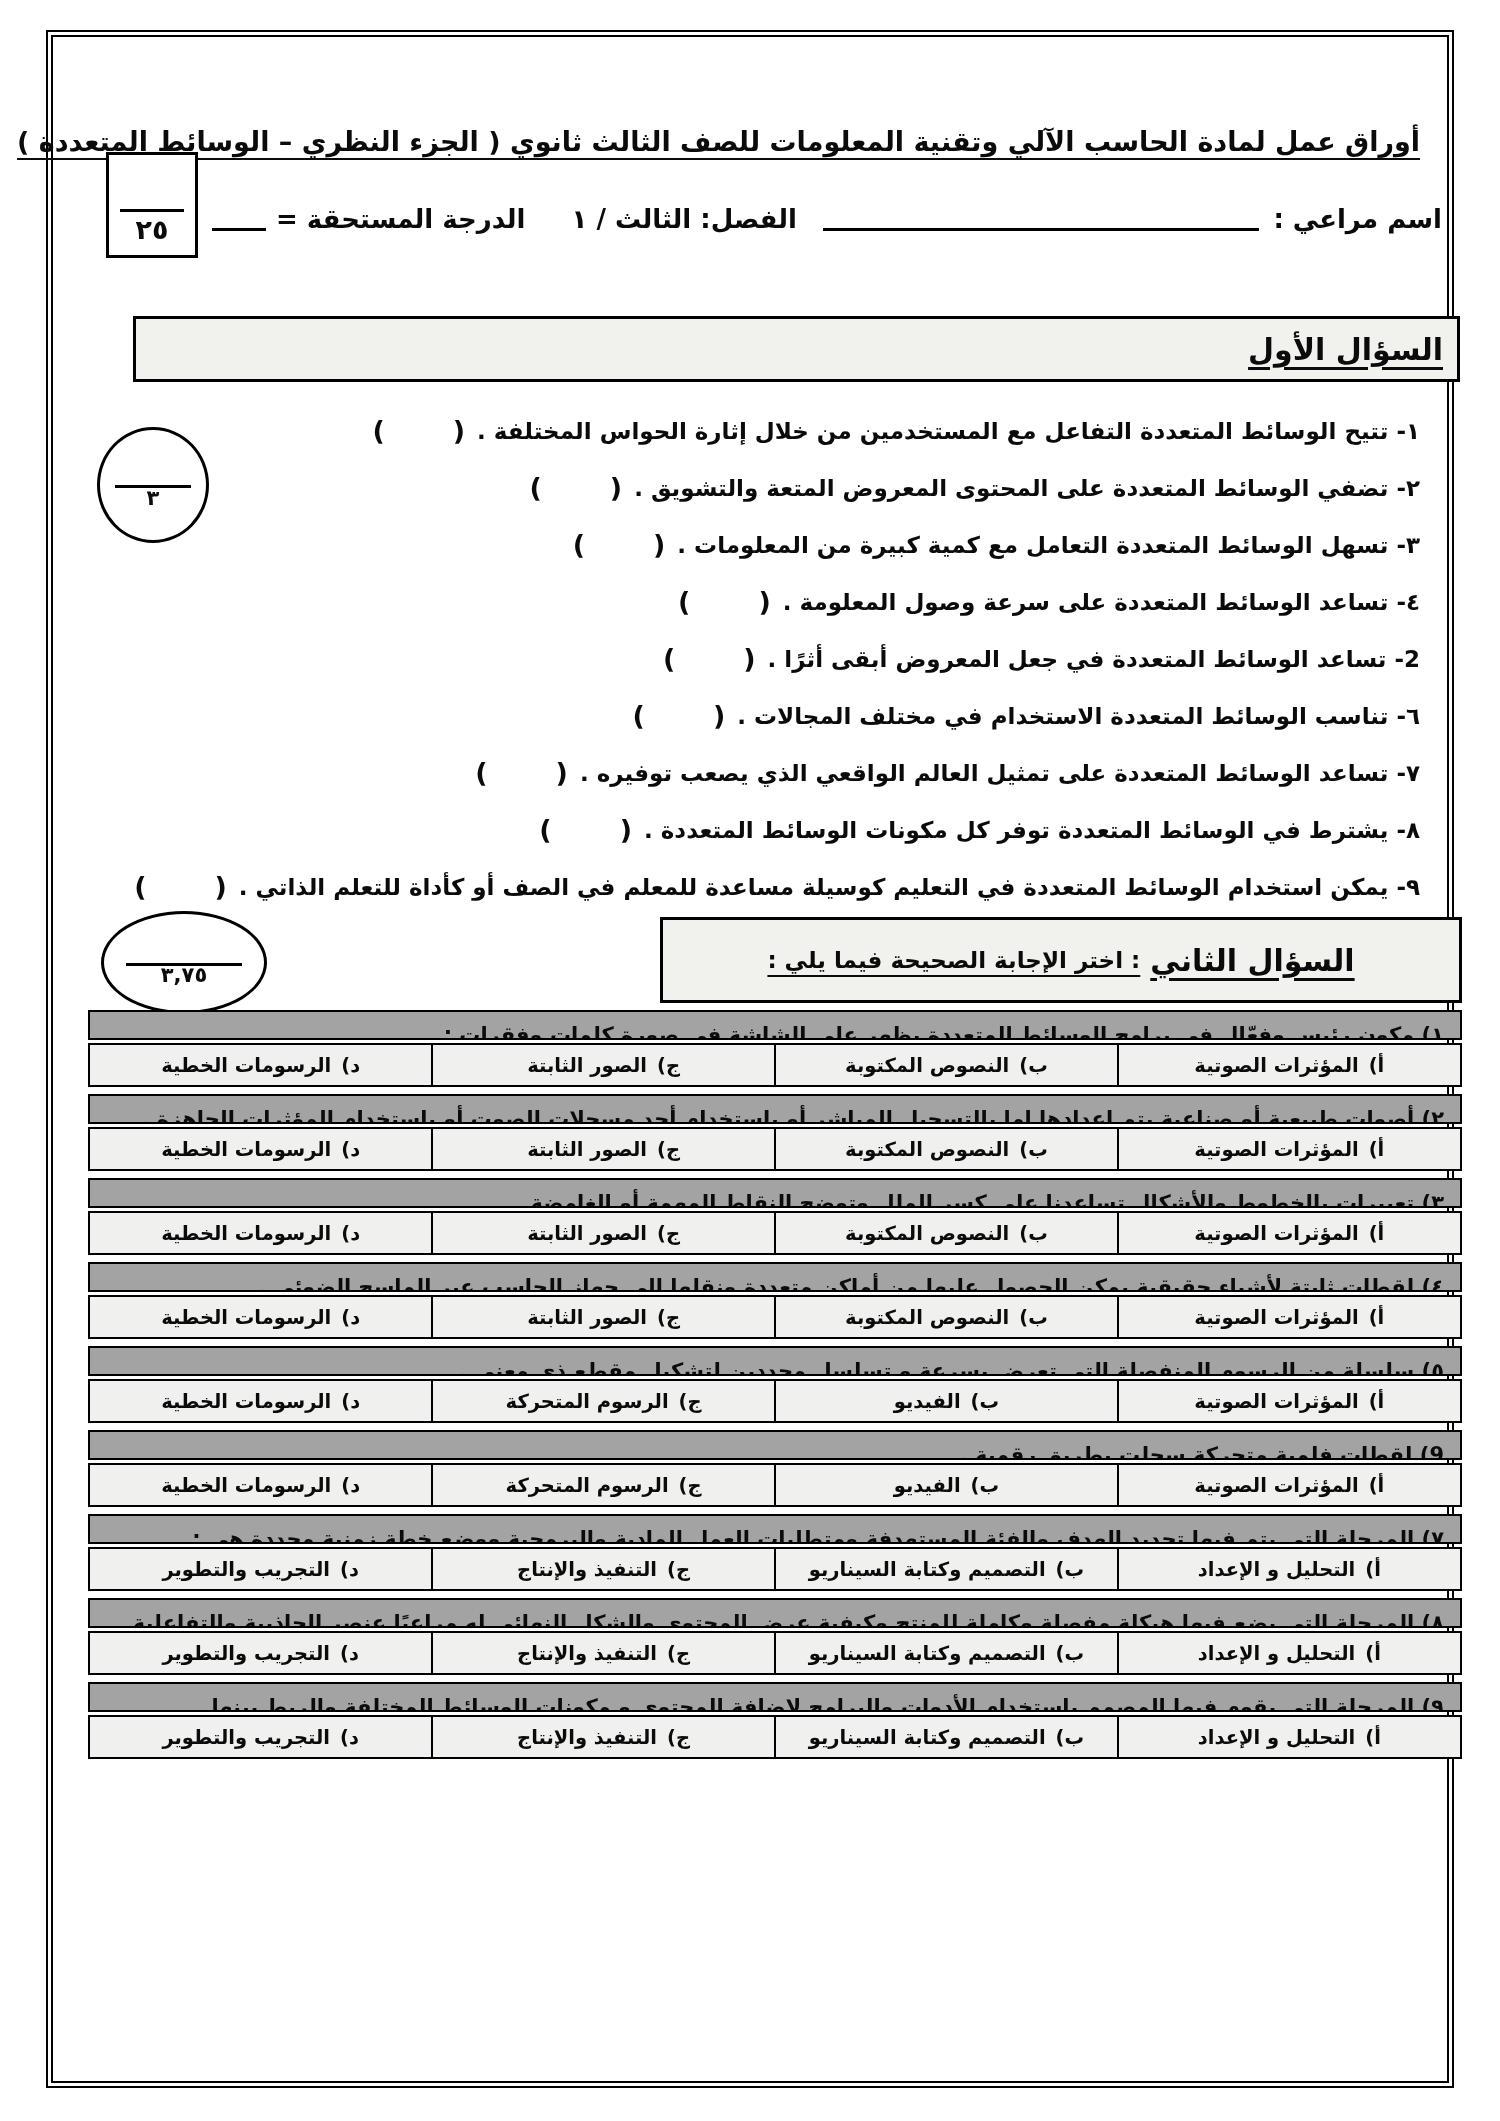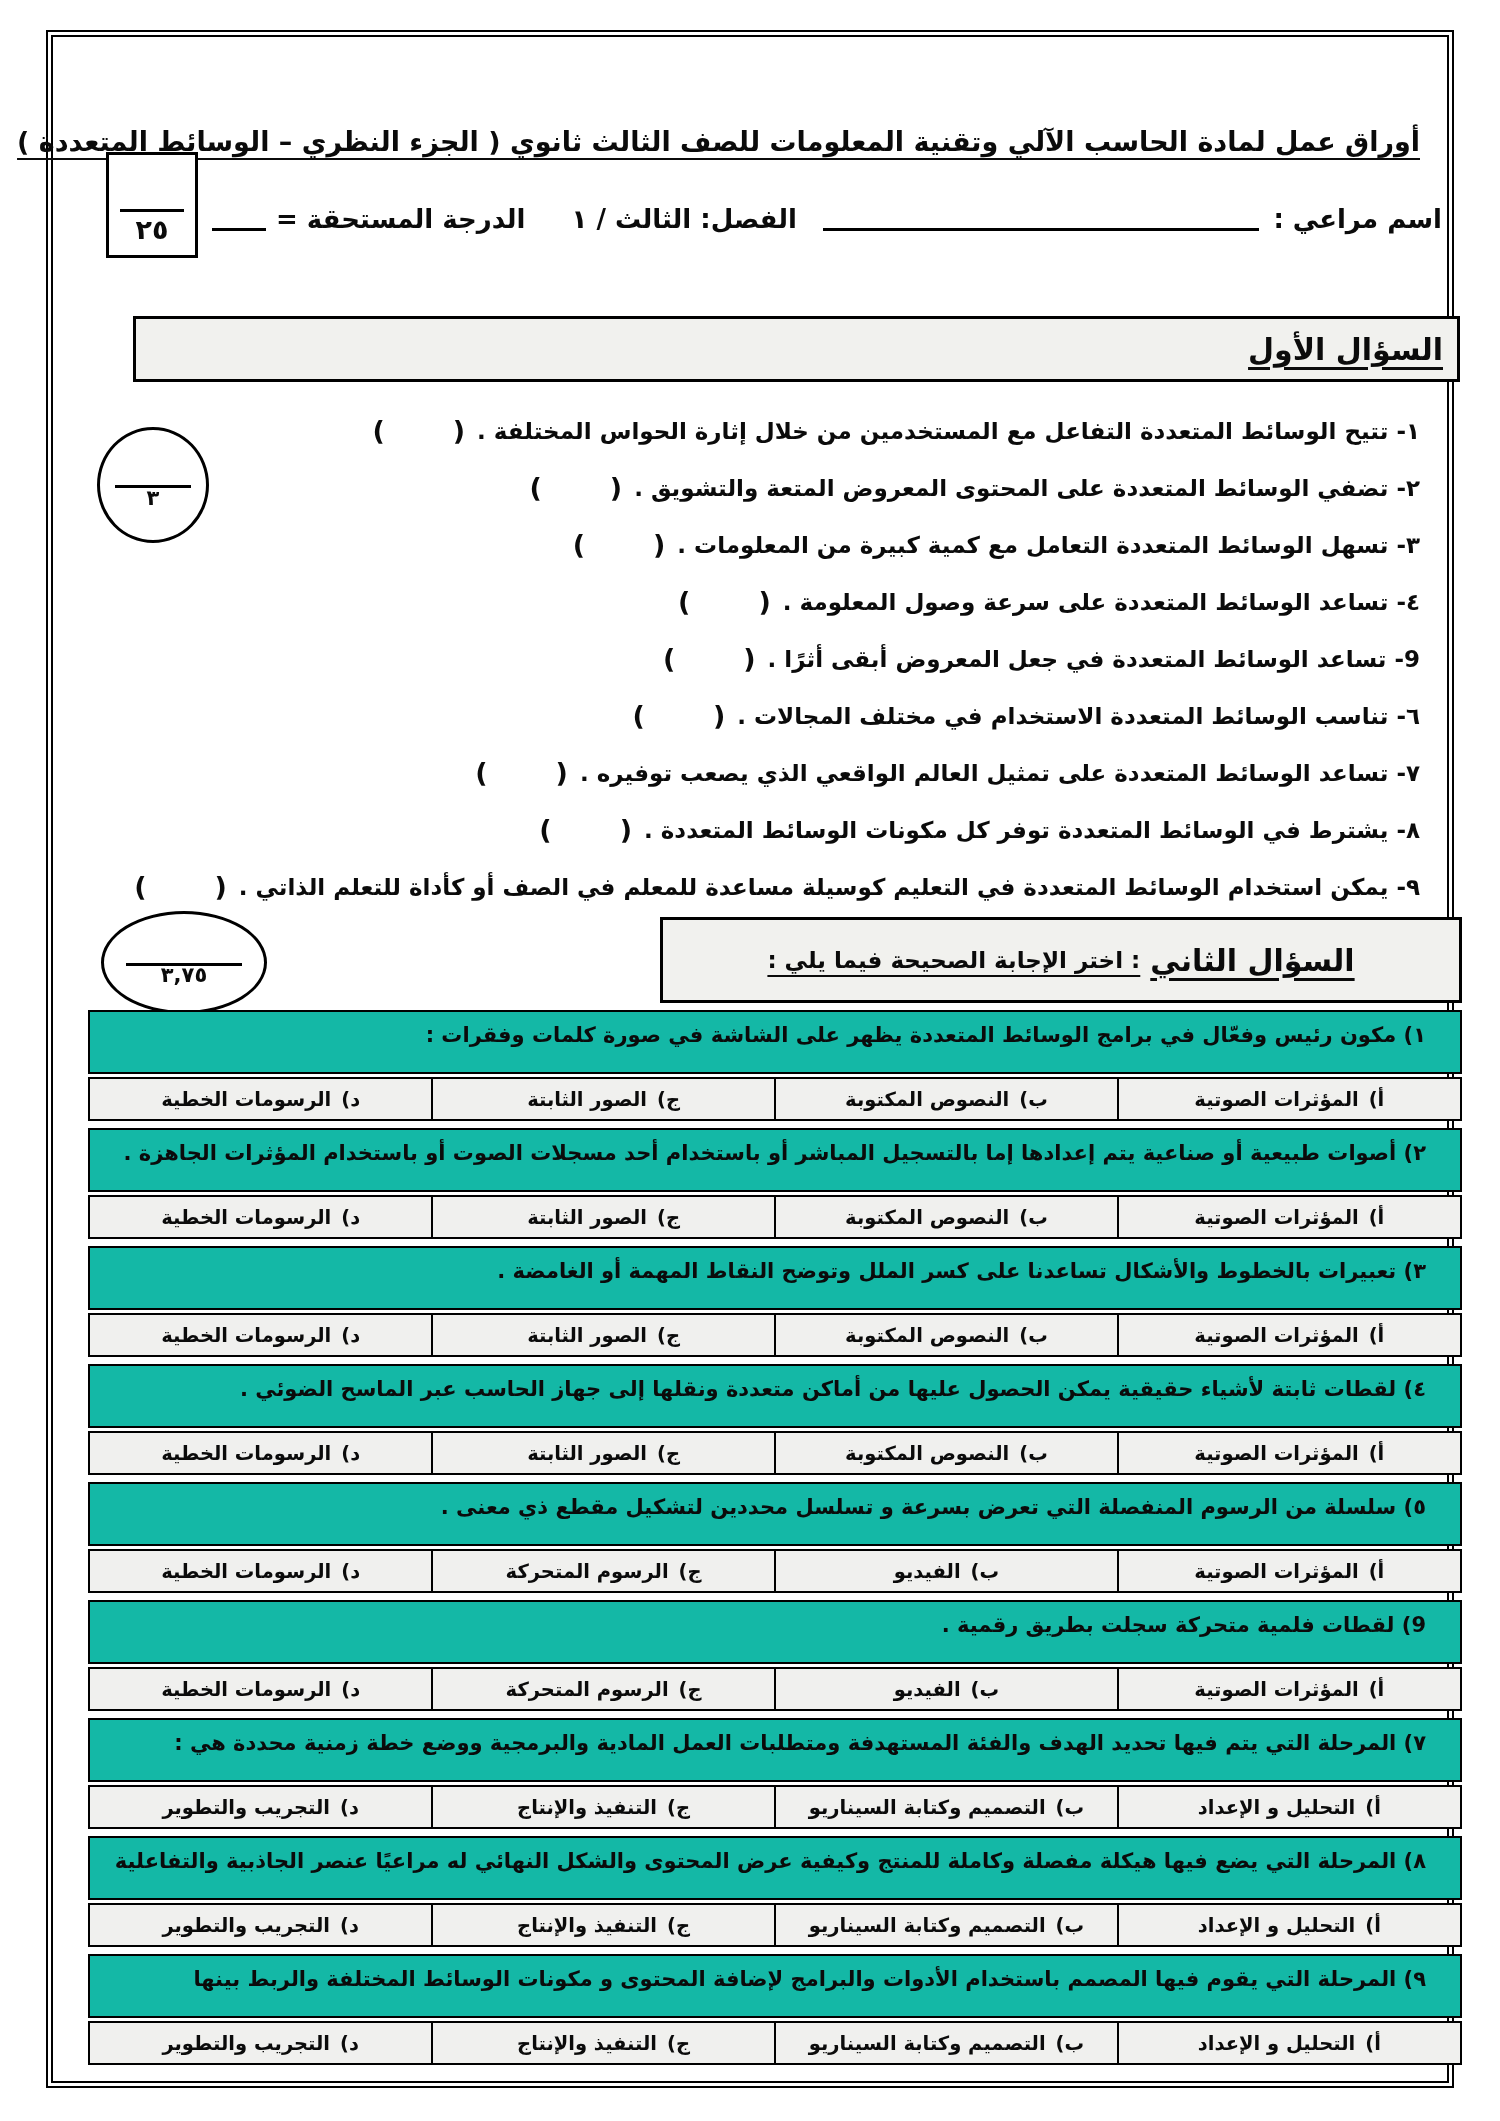--- a/index.html
+++ b/index.html
@@ -77,22 +77,22 @@
     font-size:23px; white-space:nowrap;
   }
   .st-text{margin-left:12px;}
   .ans-paren{direction:ltr; font-size:27px; display:inline-flex; align-items:center;}
   .ans-paren .gap{display:inline-block; width:68px;}
 
   
   .mcq{position:absolute; left:88px; top:1010px; width:1374px;}
   .mcq-block{margin-bottom:7px;}
   .mcq-q{
-    height:64px; line-height:42px; border:2.5px solid #000; background:#14b8a6;
-    font-size:21px; padding:2px 34px 0 8px; white-space:nowrap; overflow:hidden;
+    height:30px; line-height:42px; border:2.5px solid #000; background:#a3a3a3;
+    font-size:21px; padding:2px 16px 0 8px; white-space:nowrap; overflow:hidden;
   }
   .opt-row{display:flex; margin-top:3px;}
   .opt-cell{
     flex:1; height:44px; background:#f0f0ee; border:2.5px solid #000;
     display:flex; align-items:center; justify-content:center; gap:10px;
     font-size:19.5px; white-space:nowrap; overflow:hidden;
   }
   .opt-cell:not(:first-child){margin-right:-2.5px;}
 </style>
 </head>
@@ -136,21 +136,21 @@
     </div>
     <div class="statement">
       <span class="st-text">٣- تسهل الوسائط المتعددة التعامل مع كمية كبيرة من المعلومات .</span>
       <span class="ans-paren">(<span class="gap"></span>)</span>
     </div>
     <div class="statement">
       <span class="st-text">٤- تساعد الوسائط المتعددة على سرعة وصول المعلومة .</span>
       <span class="ans-paren">(<span class="gap"></span>)</span>
     </div>
     <div class="statement">
-      <span class="st-text">9- تساعد الوسائط المتعددة في جعل المعروض أبقى أثرًا .</span>
+      <span class="st-text">2- تساعد الوسائط المتعددة في جعل المعروض أبقى أثرًا .</span>
       <span class="ans-paren">(<span class="gap"></span>)</span>
     </div>
     <div class="statement">
       <span class="st-text">٦- تناسب الوسائط المتعددة الاستخدام في مختلف المجالات .</span>
       <span class="ans-paren">(<span class="gap"></span>)</span>
     </div>
     <div class="statement">
       <span class="st-text">٧- تساعد الوسائط المتعددة على تمثيل العالم الواقعي الذي يصعب توفيره .</span>
       <span class="ans-paren">(<span class="gap"></span>)</span>
     </div>

